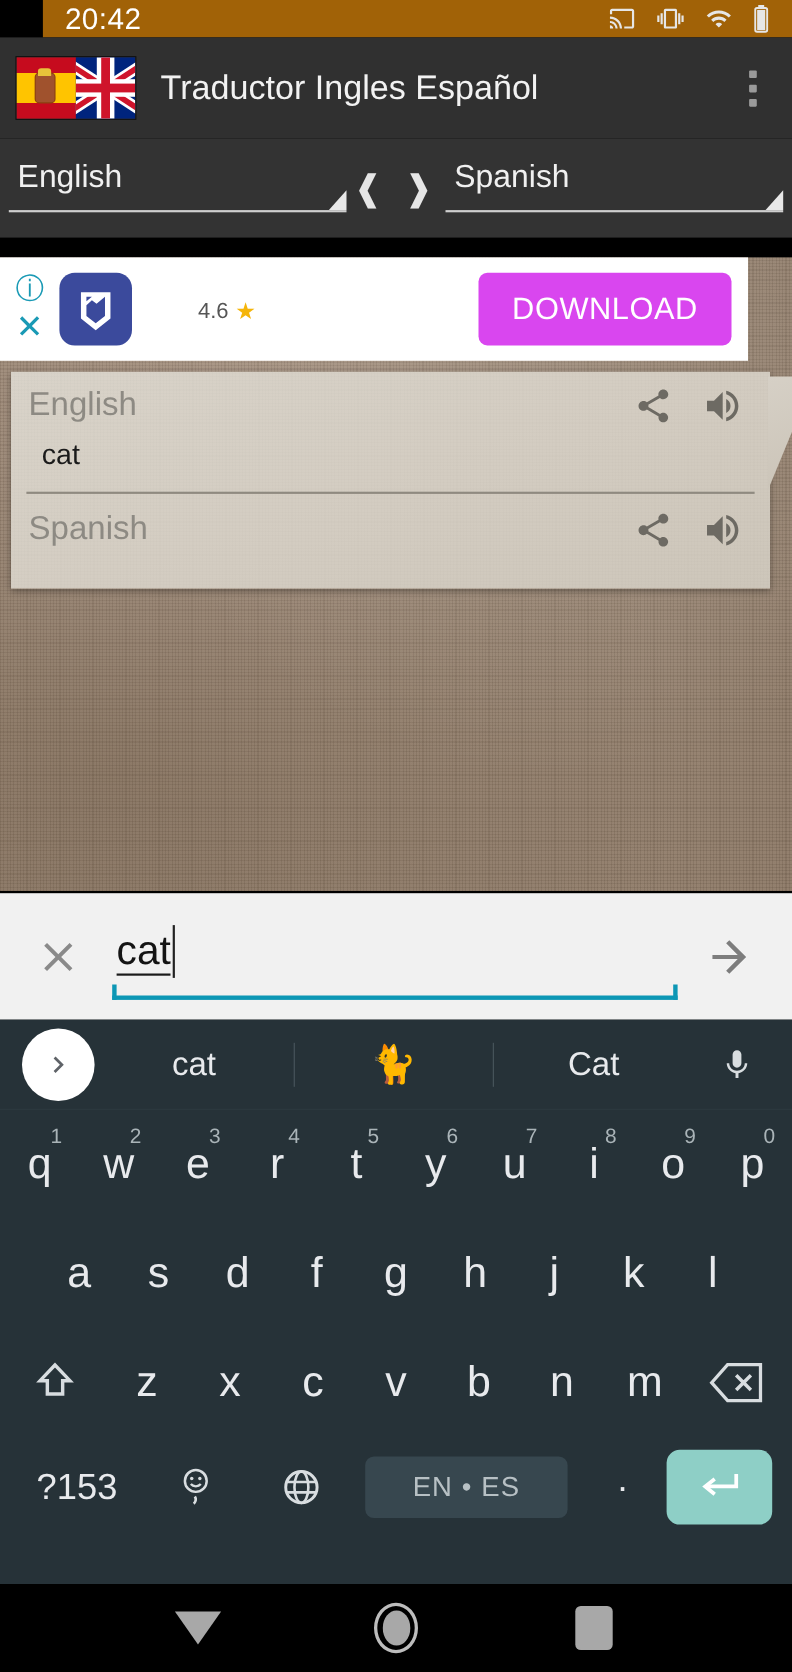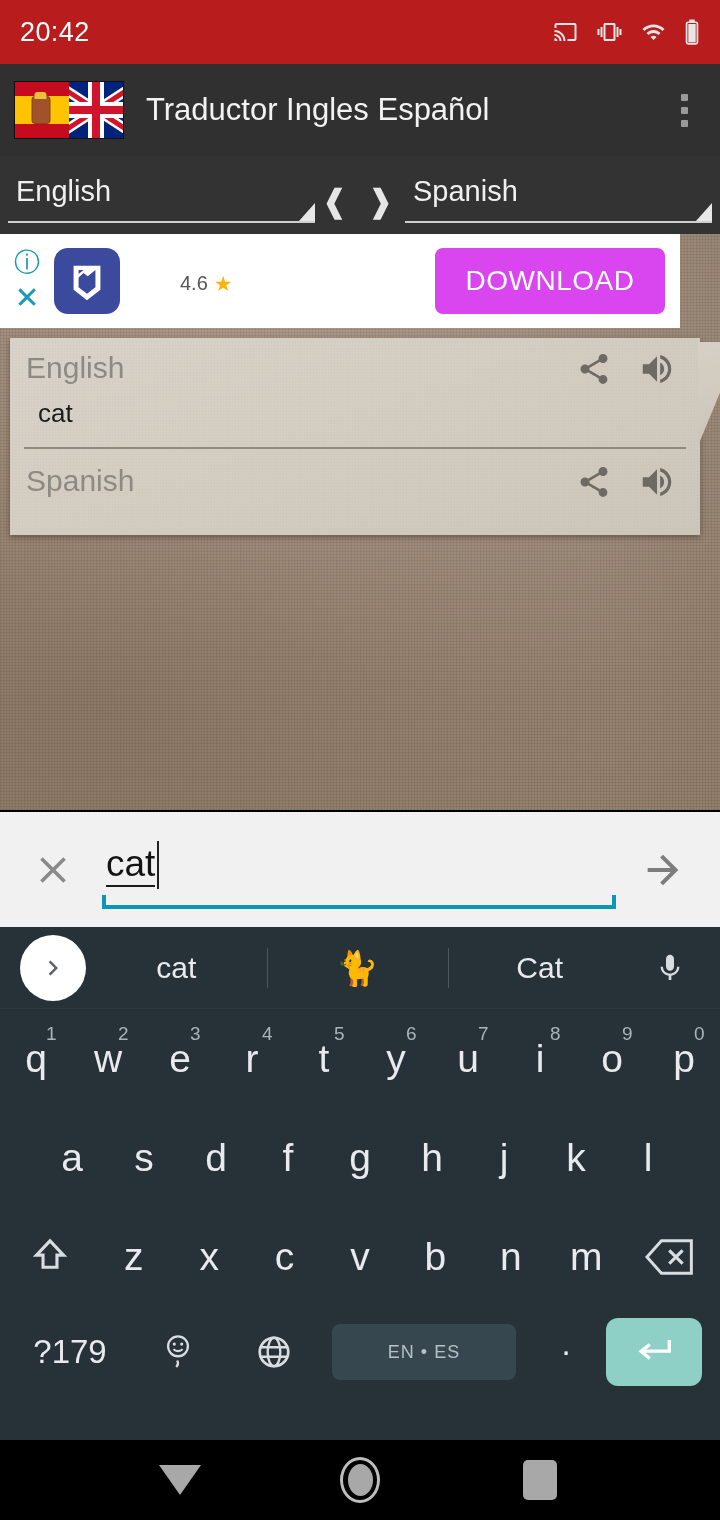--- a/index.html
+++ b/index.html
@@ -7,22 +7,22 @@
   body {
     font-family:"Liberation Sans", sans-serif;
     background:#000;
     overflow:hidden;
     position:relative;
   }
   #app { width:720px; height:1520px; position:relative; overflow:hidden; }
 
   
   .statusbar {
-    height:64px; background:#b91c1c; display:flex; align-items:center;
-    padding:0 20px; justify-content:space-between;
+    height:34px; background:#a16207; display:flex; align-items:center;
+    padding:0 20px; justify-content:space-between;margin-left:39px;
   }
   .clock { color:#fff; font-size:27px; letter-spacing:.4px; }
   .sysicons { display:flex; align-items:center; gap:17px; }
   .sysicons svg { display:block; }
 
   
   .appbar {
     height:92px; background:#303030; display:flex; align-items:center;
     padding:0 14px;
   }
@@ -209,21 +209,21 @@
 
   .krow4 { height:92px; padding:0 10px; gap:0; }
   .k123 { flex:0 0 120px; color:#e8eaed; font-size:33px; display:flex;
           align-items:center; justify-content:center; }
   .kemoji { flex:0 0 96px; display:flex; align-items:center; justify-content:center;
             position:relative; color:#e8eaed; }
   .kglobe { flex:0 0 96px; display:flex; align-items:center; justify-content:center; }
   .kspace {
     flex:1 1 auto; height:56px; margin:0 10px; background:#37474f; border-radius:8px;
     display:flex; align-items:center; justify-content:center;
-    color:#b7c0c4; font-size:18px; letter-spacing:1px;
+    color:#b7c0c4; font-size:25px; letter-spacing:1px;
   }
   .kperiod { flex:0 0 80px; color:#e8eaed; font-size:33px; display:flex;
              align-items:flex-end; justify-content:center; padding-bottom:16px; }
   .kenter {
     flex:0 0 96px; height:68px; margin-right:8px; background:#8ecfc6; border-radius:12px;
     display:flex; align-items:center; justify-content:center;
   }
   .kenter svg{display:block;}
 
   
@@ -484,21 +484,21 @@
       <div class="key">m</div>
       <div class="key wide">
         <svg width="52" height="42" viewBox="0 0 28 22">
             <path fill="none" stroke="#d8dde0" stroke-width="1.6" d="M9.4 2.2h16.1v17.6H9.4L1.6 11z"></path>
             <path stroke="#d8dde0" stroke-width="1.7" d="M13.6 7.4l7.2 7.2M20.8 7.4l-7.2 7.2"></path>
           </svg>
       </div>
     </div>
 
     <div class="krow krow4">
-      <div class="k123">?179</div>
+      <div class="k123">?153</div>
       <div class="kemoji">
         <svg width="34" height="46" viewBox="0 0 24 30">
             <circle cx="12" cy="11" r="7" fill="none" stroke="#d8dde0" stroke-width="1.6"></circle>
             <circle cx="9.4" cy="9.4" r="1.1" fill="#d8dde0"></circle>
             <circle cx="14.6" cy="9.4" r="1.1" fill="#d8dde0"></circle>
             <path d="M8.8 13c1.6 1.9 4.8 1.9 6.4 0" fill="none" stroke="#d8dde0" stroke-width="1.5"></path>
             <path d="M11.4 21c.9 1.5.6 3.3-.7 4.6" fill="none" stroke="#d8dde0" stroke-width="1.7"></path>
           </svg>
       </div>
       <div class="kglobe">

